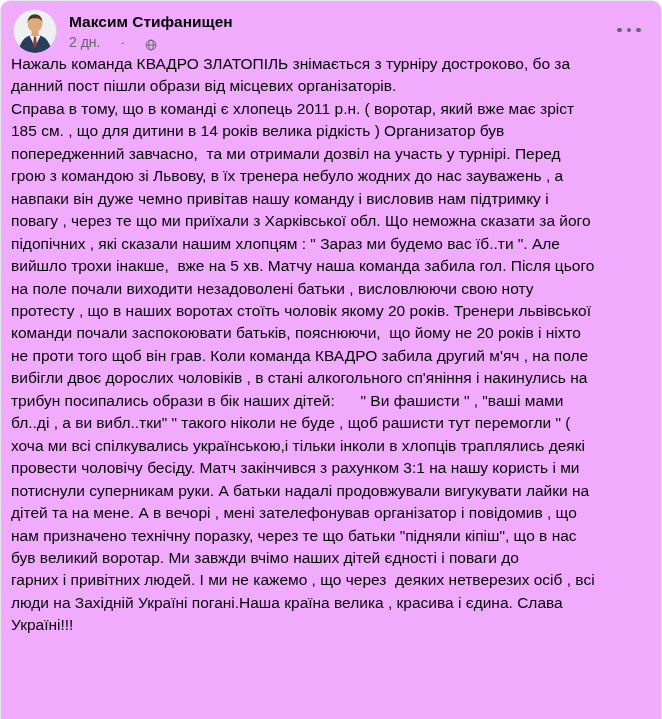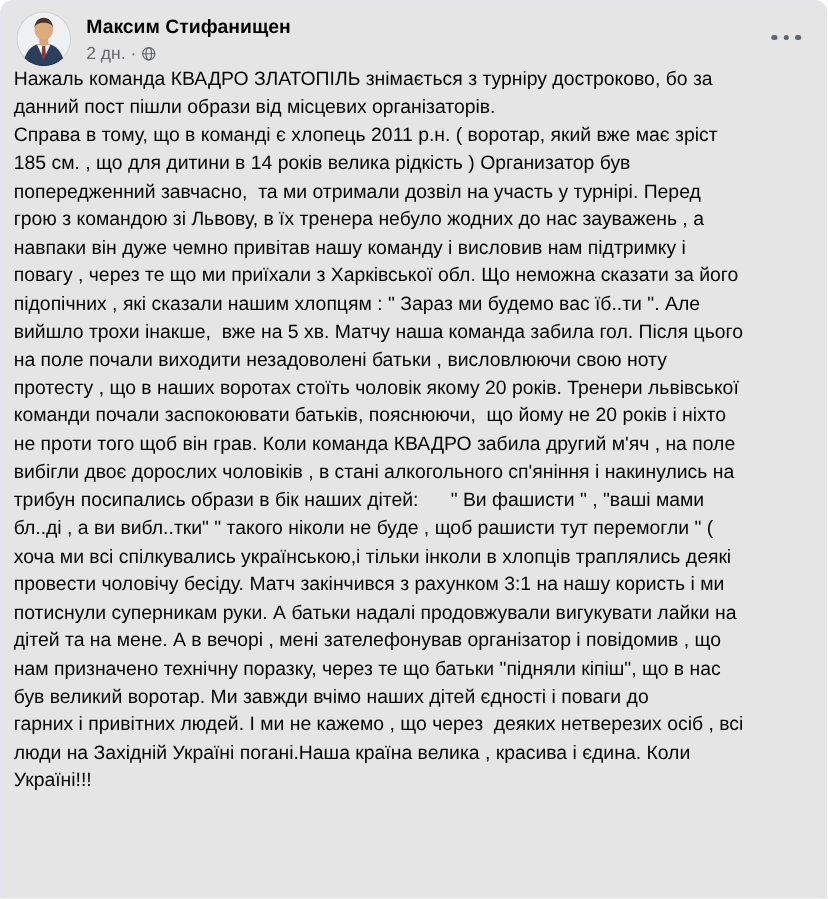--- a/index.html
+++ b/index.html
@@ -6,21 +6,21 @@
     margin: 0;
     padding: 0;
     background: #ffffff;
     font-family: "Liberation Sans", "DejaVu Sans", sans-serif;
   }
   .card {
     position: relative;
     width: 662px;
     height: 719px;
     box-sizing: border-box;
-    background: #e5e5e5;
+    background: #f0abfc;
     border: 1px solid #e4e6eb;
     border-bottom: none;
     border-radius: 10px 10px 0 0;
     overflow: hidden;
   }
   .header {
     display: flex;
     align-items: flex-start;
     padding: 8px 16px 0 12px;
   }
@@ -37,22 +37,22 @@
   }
   .author-name {
     font-size: 15.5px;
     font-weight: 700;
     color: #050505;
     line-height: 20px;
     cursor: pointer;
   }
   .meta-row {
     display: flex;
-    align-items: center;
-    gap: 4px;
+    align-items: flex-end;
+    gap: 20px;
     margin-top: 1px;
     color: #65676b;
     font-size: 14px;
     line-height: 18px;
   }
   .meta-sep {
     color: #65676b;
   }
   .globe-icon {
     display: inline-block;
@@ -149,17 +149,17 @@
     <div class="post-line">вибігли двоє дорослих чоловіків , в стані алкогольного сп'яніння і накинулись на</div>
     <div class="post-line">трибун посипались образи в бік наших дітей:      " Ви фашисти " , "ваші мами</div>
     <div class="post-line">бл..ді , а ви вибл..тки" " такого ніколи не буде , щоб рашисти тут перемогли " (</div>
     <div class="post-line">хоча ми всі спілкувались українською,і тільки інколи в хлопців траплялись деякі</div>
     <div class="post-line">провести чоловічу бесіду. Матч закінчився з рахунком 3:1 на нашу користь і ми</div>
     <div class="post-line">потиснули суперникам руки. А батьки надалі продовжували вигукувати лайки на</div>
     <div class="post-line">дітей та на мене. А в вечорі , мені зателефонував організатор і повідомив , що</div>
     <div class="post-line">нам призначено технічну поразку, через те що батьки "підняли кіпіш", що в нас</div>
     <div class="post-line">був великий воротар. Ми завжди вчімо наших дітей єдності і поваги до</div>
     <div class="post-line">гарних і привітних людей. І ми не кажемо , що через  деяких нетверезих осіб , всі</div>
-    <div class="post-line">люди на Західній Україні погані.Наша країна велика , красива і єдина. Коли</div>
+    <div class="post-line">люди на Західній Україні погані.Наша країна велика , красива і єдина. Слава</div>
     <div class="post-line">Україні!!!</div>
   </div>
 
 </div>
 
 </body></html>

